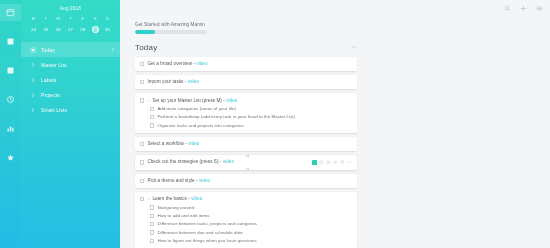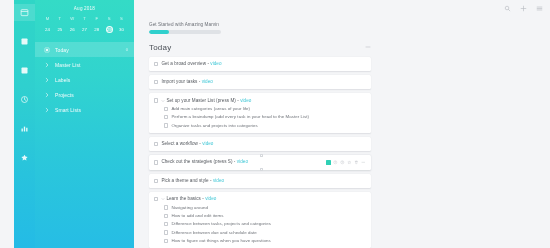--- a/index.html
+++ b/index.html
@@ -2,21 +2,21 @@
 <html><head>
 <meta charset="utf-8">
 <style>
   * { box-sizing: border-box; margin: 0; padding: 0; }
   html, body {
     width: 550px; height: 248px;
     overflow: hidden;
     background: #f4f5f7;
     font-family: "Liberation Sans", sans-serif;
   }
-  #app { position: relative; width: 550px; height: 248px; display: flex; padding-left: 14px; }
+  #app { position: relative; width: 550px; height: 248px; display: flex; }
 
   
   .rail {
     width: 21px; height: 248px; flex: 0 0 21px;
     background: linear-gradient(180deg,#2fd6c6 0%,#2fd0cf 35%,#28c3dd 70%,#24bbe6 100%);
     display: flex; flex-direction: column; align-items: center;
     padding-top: 4px; gap: 12px;
   }
   .rail-btn {
     width: 21px; height: 17px;

